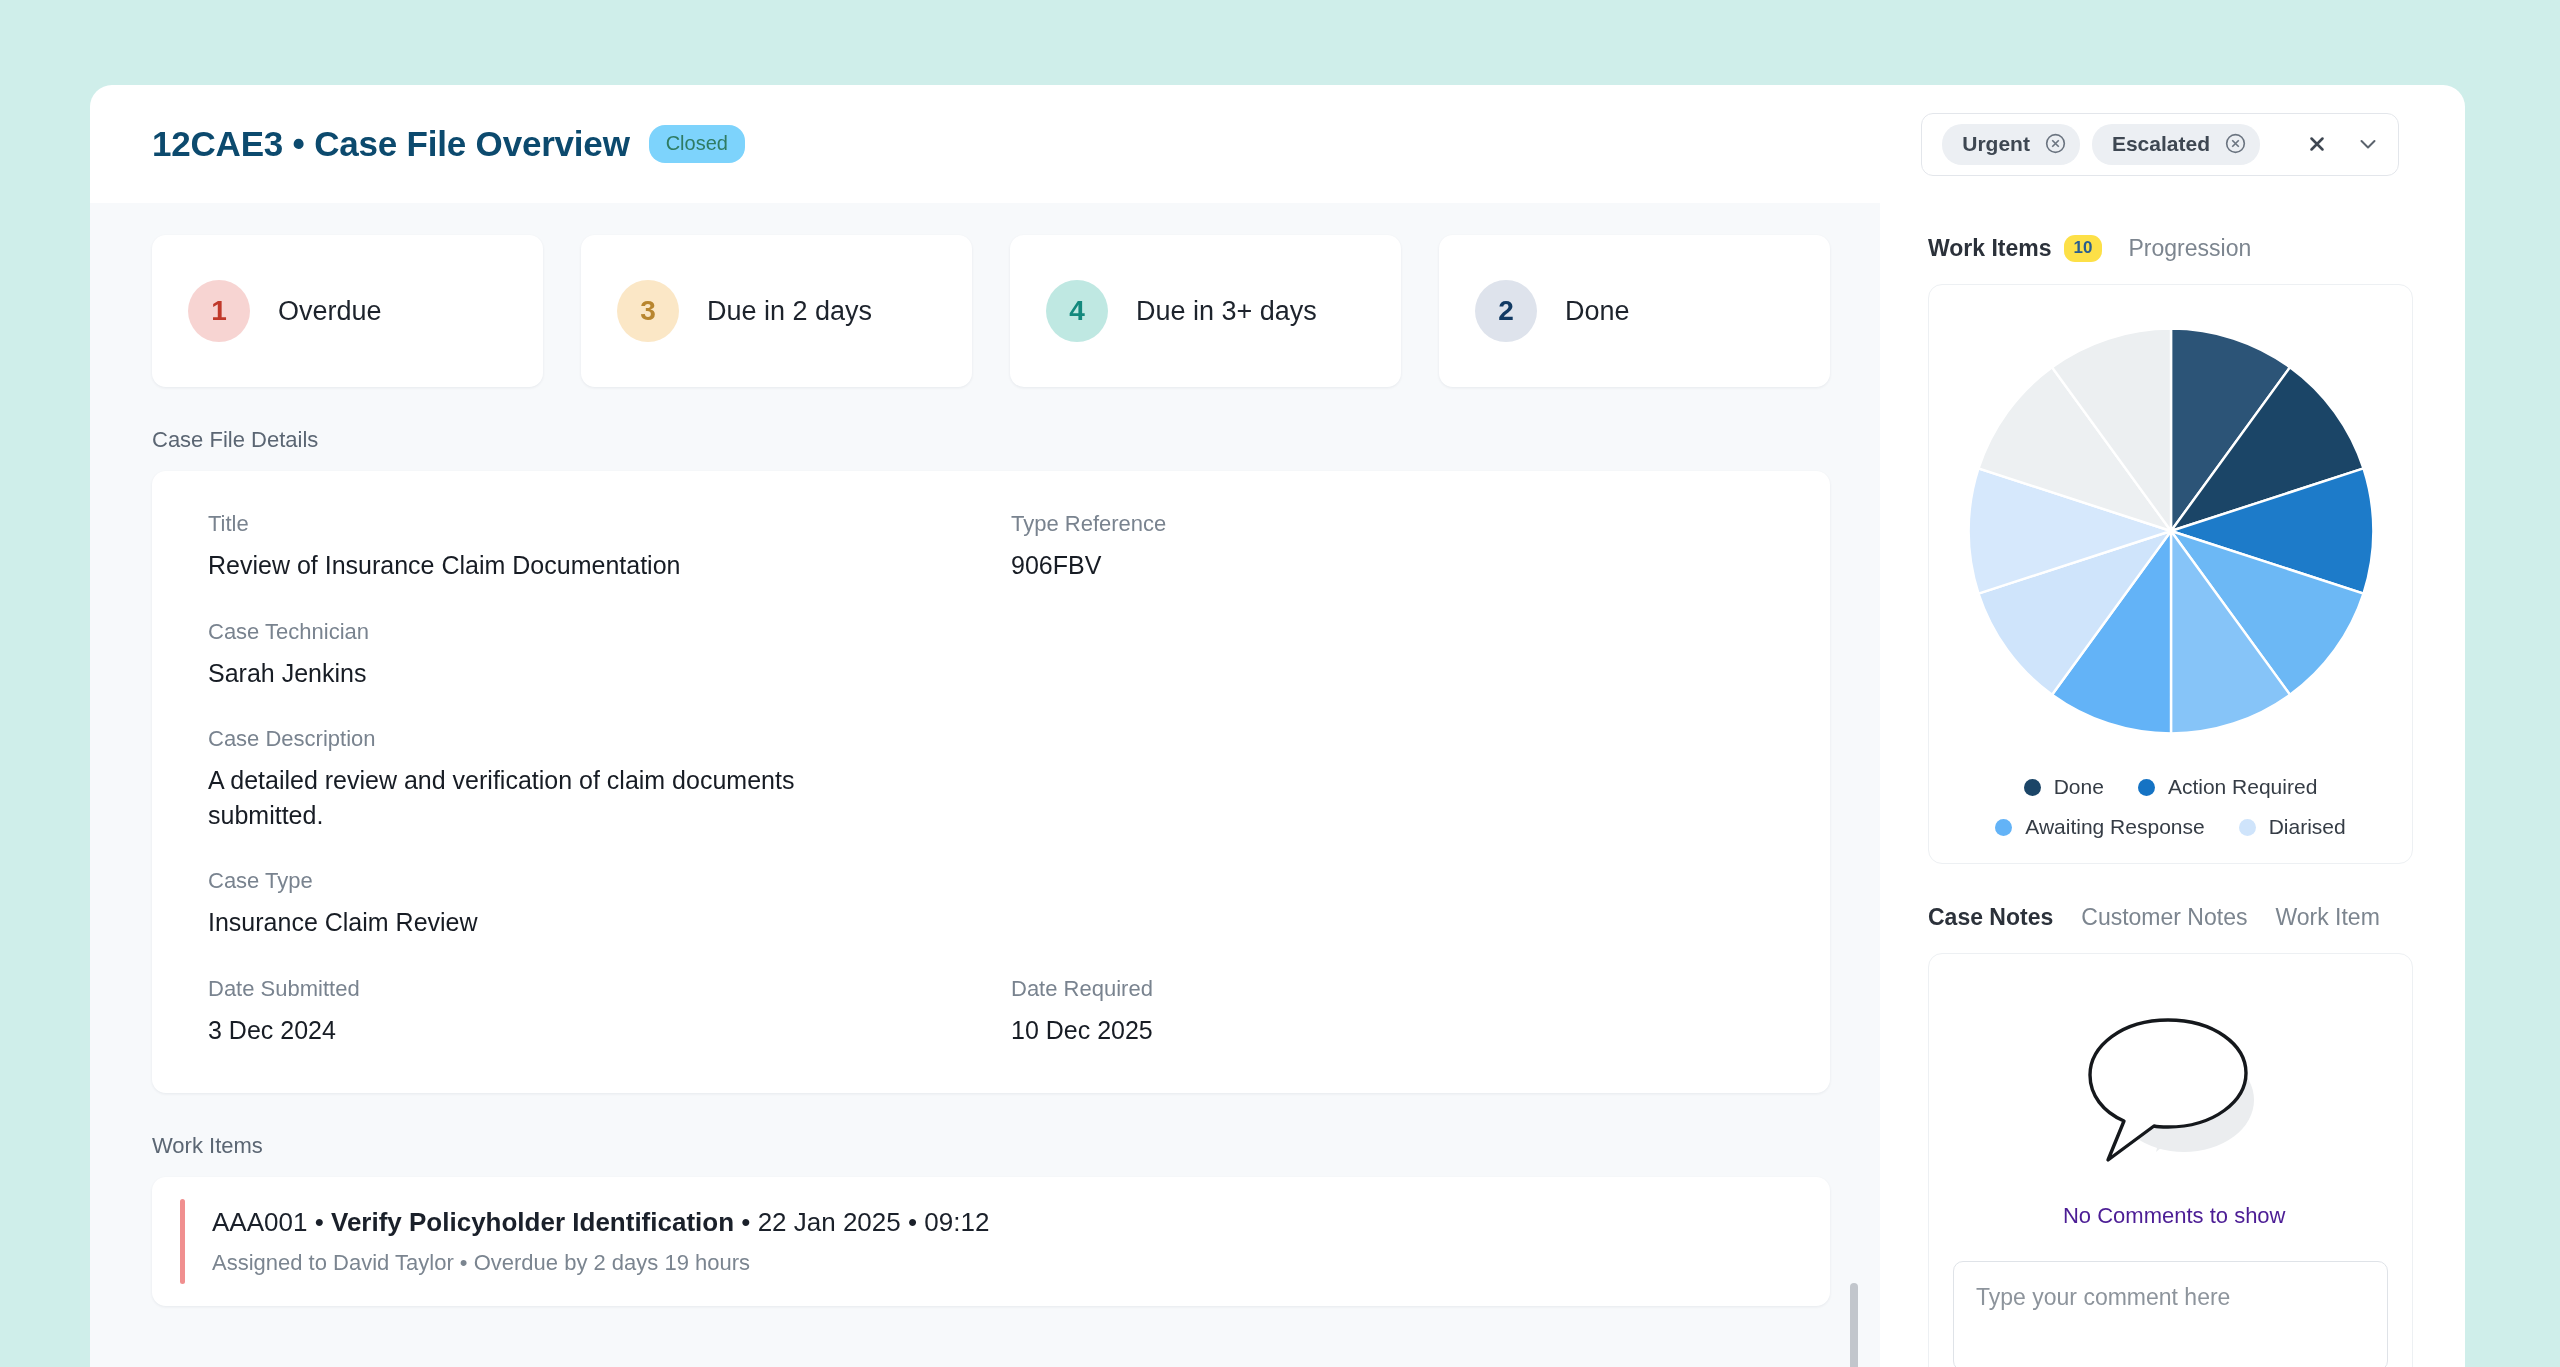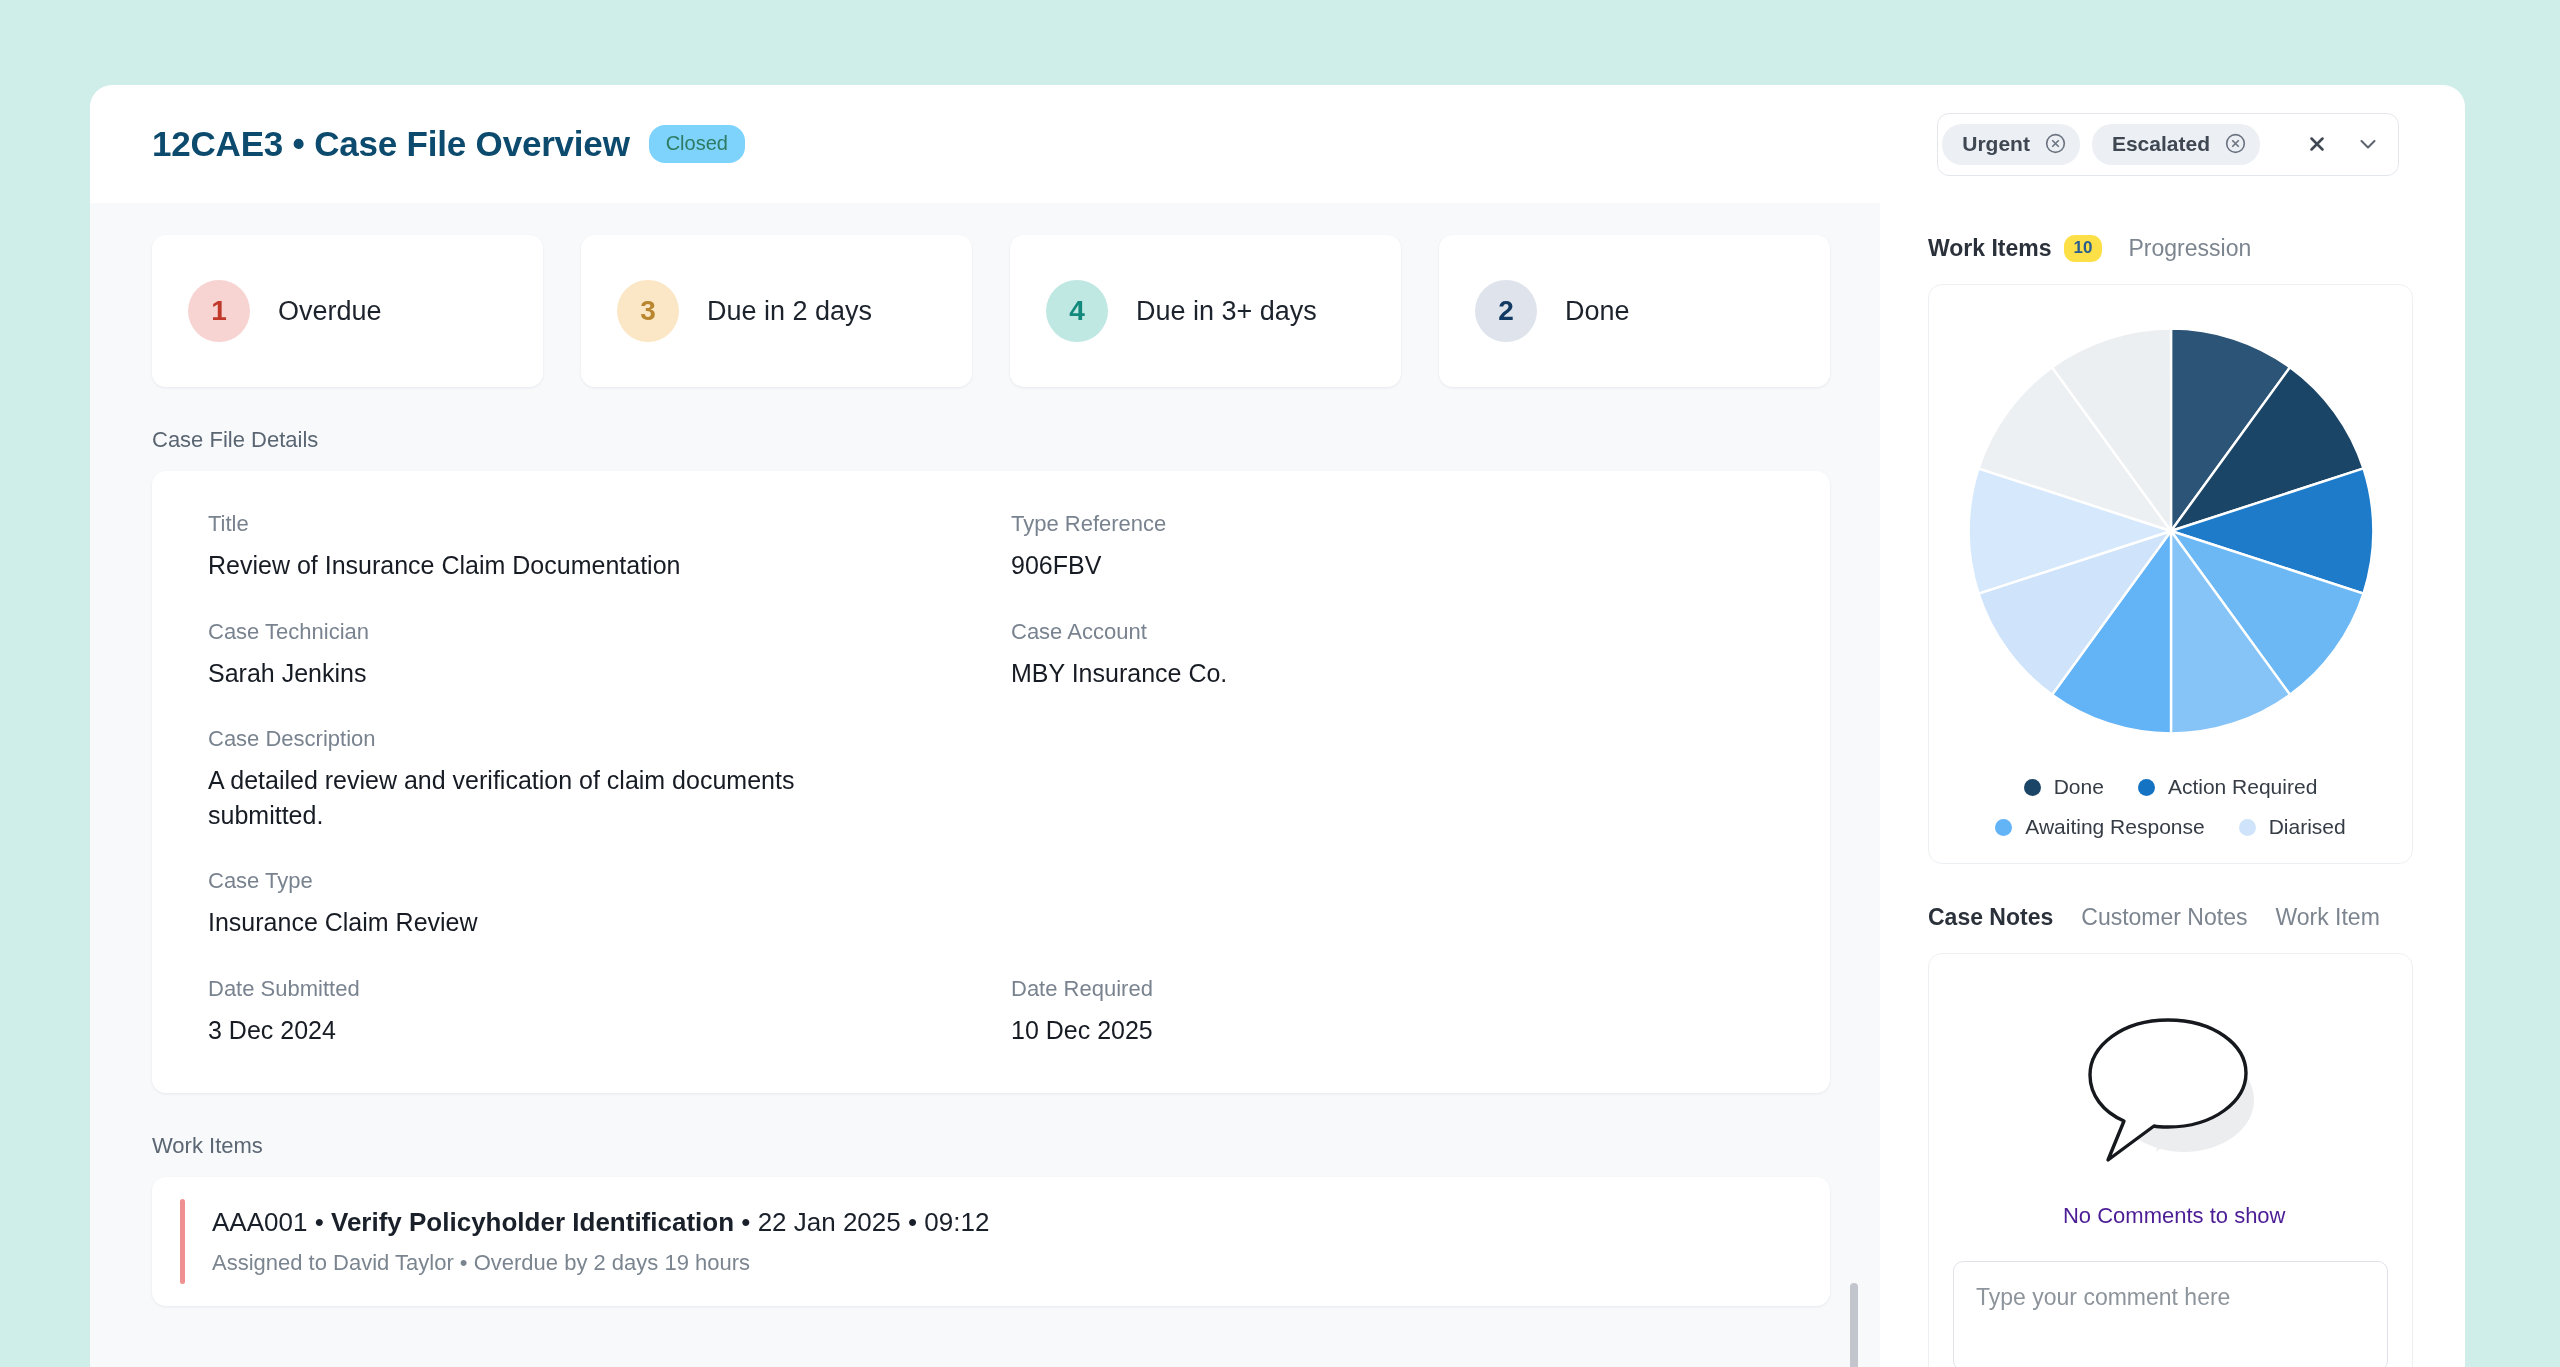--- a/index.html
+++ b/index.html
@@ -30,21 +30,21 @@
   .status-badge {
     background: #7dd3fc; color: #2f7b62;
     font-size: 20px; font-weight: 500;
     padding: 7px 17px 8px; border-radius: 16px;
     white-space: nowrap;
   }
   .header-spacer { flex: 1; }
   .tag-select {
     display: flex; align-items: center; gap: 12px;
     border: 1px solid #e3e6eb; border-radius: 12px;
-    padding: 10px 14px 10px 4px; min-width: 420px;
+    padding: 10px 14px 10px 20px; min-width: 420px;
     background: #fff;
   }
   .tag-chip {
     display: inline-flex; align-items: center; gap: 14px;
     background: #eceff3; color: #3e4752;
     border-radius: 20px; padding: 8px 13px 9px 20px;
     font-size: 21px; font-weight: 600; white-space: nowrap;
   }
   .chip-x { width: 23px; height: 23px; display: block; }
   .tag-spacer { flex: 1; min-width: 22px; }
@@ -253,24 +253,20 @@
           </div>
           <div class="field">
             <div class="field-label">Date Submitted</div>
             <div class="field-value">3 Dec 2024</div>
           </div>
         </div>
         <div class="col">
           <div class="field">
             <div class="field-label">Type Reference</div>
             <div class="field-value">906FBV</div>
-          </div>
-          <div class="field">
-            <div class="field-label">Case Account</div>
-            <div class="field-value">MBY Insurance Co.</div>
           </div>
           <div class="field" style="margin-top:auto">
             <div class="field-label">Date Required</div>
             <div class="field-value">10 Dec 2025</div>
           </div>
         </div>
       </div>
 
       <div class="section-label wi-head">Work Items</div>
 

